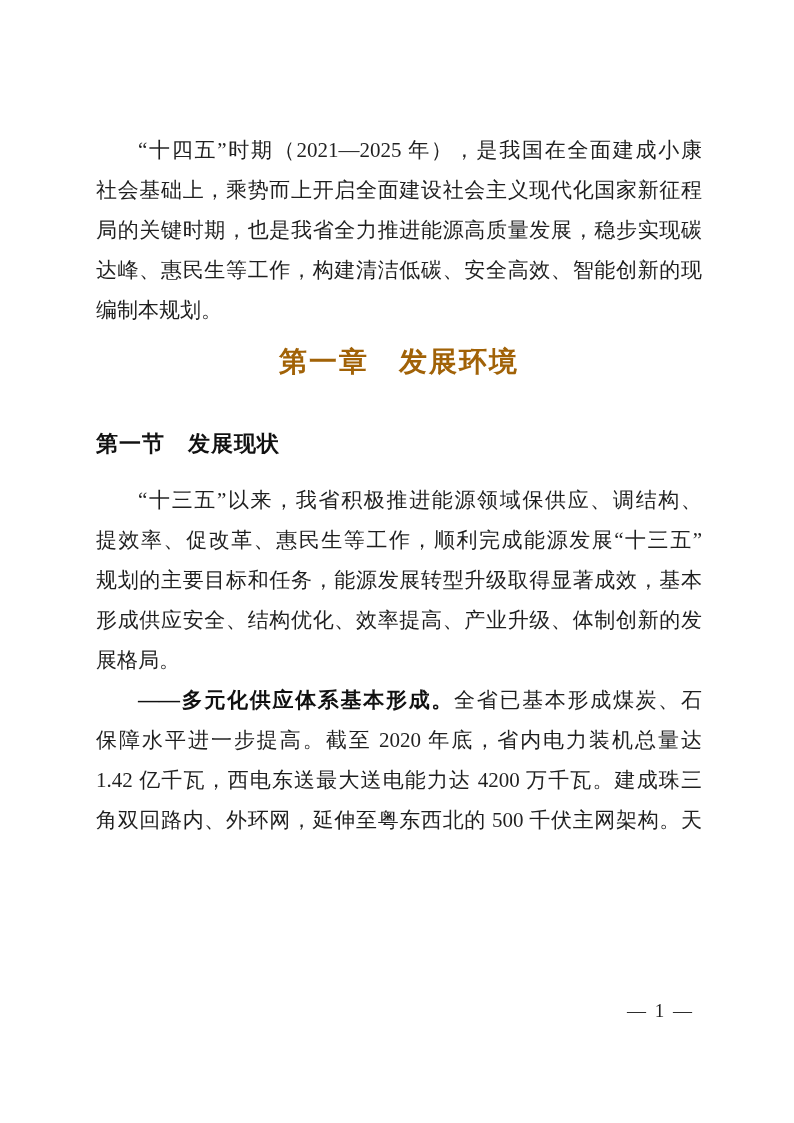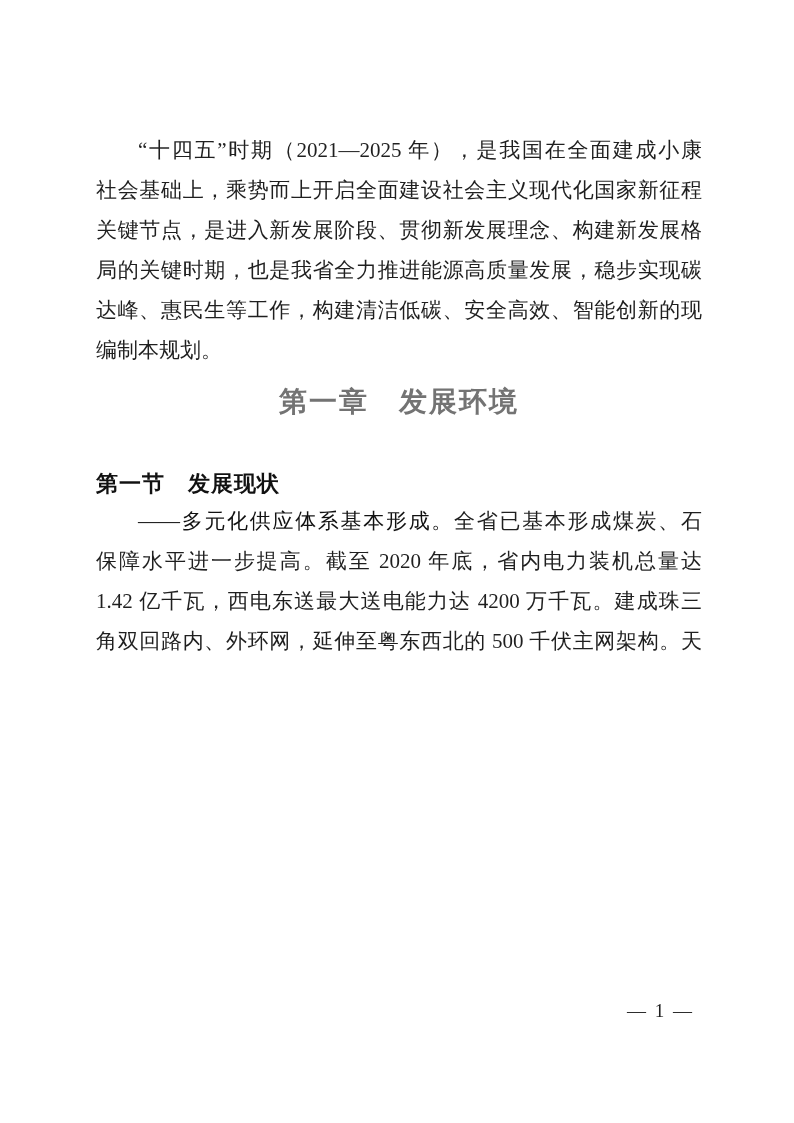--- a/index.html
+++ b/index.html
@@ -31,63 +31,69 @@
   }
   .bodyline.first { text-indent: 2em; }
   .bodyline.lastline { text-align-last: left; }
   .chapter-heading {
     margin-top: 10px;
     font-size: 28px;
     line-height: 44px;
     font-weight: bold;
     text-align: center;
     letter-spacing: 2px;
-    color: #737373;
+    color: #a16207;
   }
   .section-heading {
     margin-top: 43px;
     font-size: 22px;
     line-height: 34px;
     font-weight: bold;
     text-align: left;
     letter-spacing: 1px;
     font-family: "Liberation Sans", "DejaVu Sans", sans-serif;
     color: #111;
   }
   .para2 { margin-top: 19px; }
   .para3 { margin-top: 0; }
-  .lead-bold { font-weight: normal; color: #111; }
+  .lead-bold { font-weight: bold; color: #111; }
   .page-number {
     position: absolute;
     top: 1000px; right: 100px;
     font-size: 19px;
     line-height: 22px;
     letter-spacing: 2px;
     color: #1f1f1f;
   }
 </style>
 </head>
 <body>
 
 <div class="page">
   <div class="content">
 
     <div class="para1">
       <div class="bodyline first">“十四五”时期（2021—2025 年），是我国在全面建成小康</div>
       <div class="bodyline">社会基础上，乘势而上开启全面建设社会主义现代化国家新征程</div>
-      <div class="bodyline">关键节点，是进入新发展阶段、贯彻新发展理念、构建新发展格</div>
       <div class="bodyline">局的关键时期，也是我省全力推进能源高质量发展，稳步实现碳</div>
       <div class="bodyline">达峰、惠民生等工作，构建清洁低碳、安全高效、智能创新的现代</div>
       <div class="bodyline lastline">编制本规划。</div>
     </div>
 
     <div class="chapter-heading">第一章　发展环境</div>
 
     <div class="section-heading">第一节　发展现状</div>
 
+    <div class="para2">
+      <div class="bodyline first">“十三五”以来，我省积极推进能源领域保供应、调结构、</div>
+      <div class="bodyline">提效率、促改革、惠民生等工作，顺利完成能源发展“十三五”</div>
+      <div class="bodyline">规划的主要目标和任务，能源发展转型升级取得显著成效，基本</div>
+      <div class="bodyline">形成供应安全、结构优化、效率提高、产业升级、体制创新的发</div>
+      <div class="bodyline lastline">展格局。</div>
+    </div>
 
     <div class="para3">
       <div class="bodyline first"><span class="lead-bold">——多元化供应体系基本形成。</span><span>全省已基本形成煤炭、石</span></div>
       <div class="bodyline">保障水平进一步提高。截至 2020 年底，省内电力装机总量达</div>
       <div class="bodyline">1.42 亿千瓦，西电东送最大送电能力达 4200 万千瓦。建成珠三</div>
       <div class="bodyline">角双回路内、外环网，延伸至粤东西北的 500 千伏主网架构。天</div>
     </div>
 
   </div>
 

